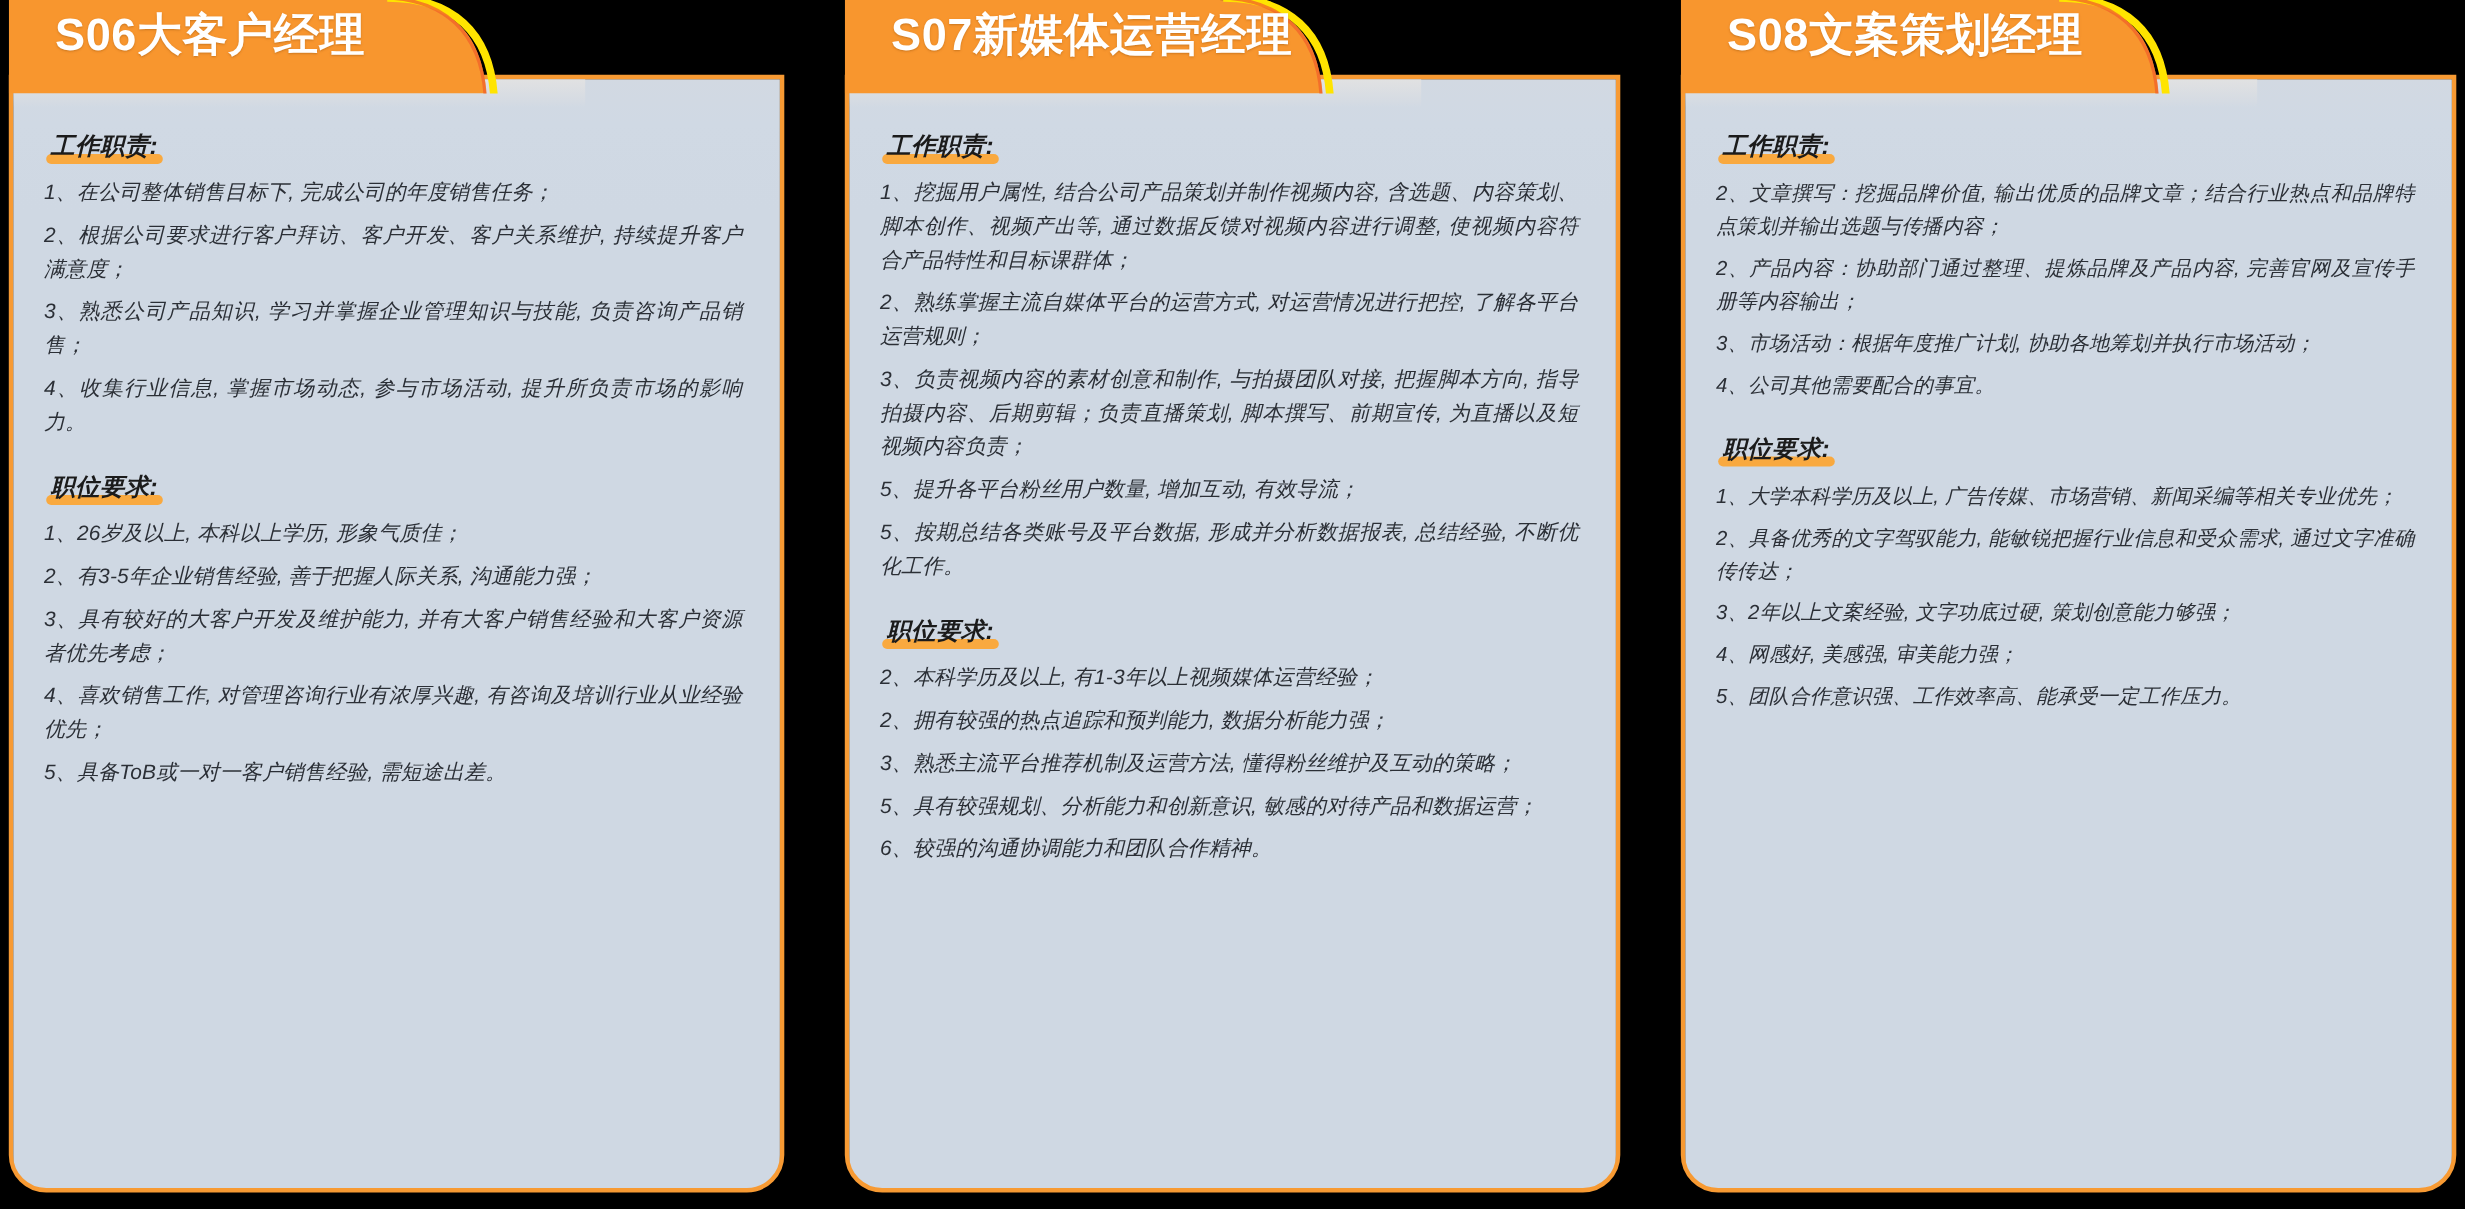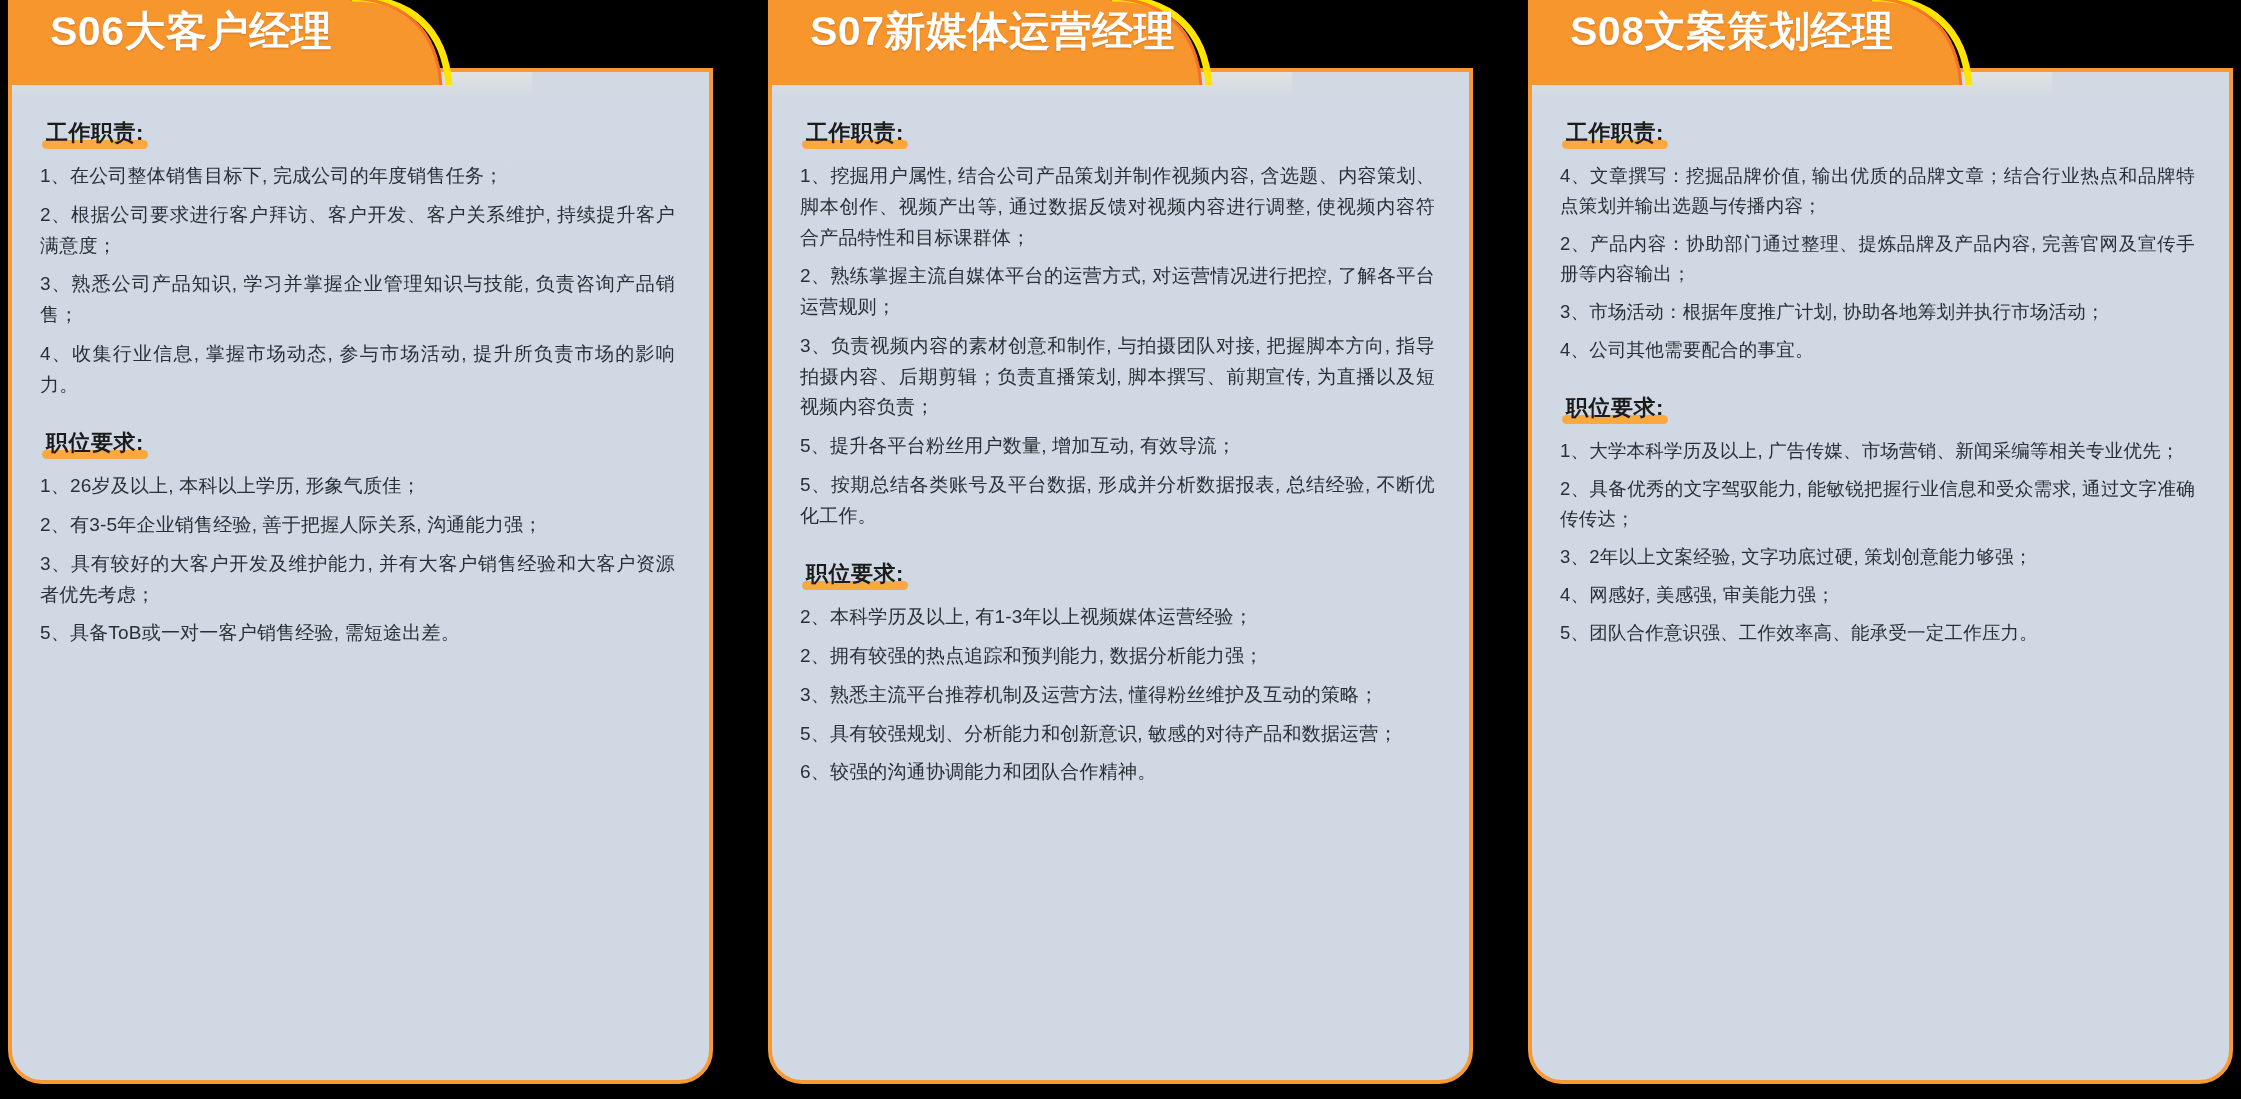--- a/index.html
+++ b/index.html
@@ -73,20 +73,21 @@
     width:520px; height:26px;
     background:linear-gradient(180deg, rgba(226,226,226,.95), rgba(210,217,226,0));
     pointer-events:none;
   }
 
   .content{
     position:absolute;
     left:0; top:0;
     width:100%;
     padding:44px 34px 20px 24px;
+    font-style:italic;
   }
 
   
   .sec-head{
     display:inline-block;
     position:relative;
     font-size:22px;
     font-weight:bold;
     color:#1b1b1b;
     letter-spacing:.5px;
@@ -148,20 +149,21 @@
 
         <div class="sec">
           <div class="sec-head">
             <span class="hl"></span>
             <span class="txt">职位要求:</span>
           </div>
           <ul class="items">
             <li>1、26岁及以上, 本科以上学历, 形象气质佳；</li>
             <li>2、有3-5年企业销售经验, 善于把握人际关系, 沟通能力强；</li>
             <li>3、具有较好的大客户开发及维护能力, 并有大客户销售经验和大客户资源者优先考虑；</li>
+            <li>4、喜欢销售工作, 对管理咨询行业有浓厚兴趣, 有咨询及培训行业从业经验优先；</li>
             <li>5、具备ToB或一对一客户销售经验, 需短途出差。</li>
           </ul>
         </div>
 
       </div>
     </div>
 
     <div class="banner">
       <svg class="banner-shape" viewBox="0 0 705 85" preserveAspectRatio="none">
         <path d="M0,0 L340,0 C400,0 430,28 434,85 L0,85 Z" fill="#f8962e"></path>
@@ -222,21 +224,21 @@
     <div class="panel">
       <div class="panel-sheen"></div>
       <div class="content">
 
         <div class="sec">
           <div class="sec-head">
             <span class="hl"></span>
             <span class="txt">工作职责:</span>
           </div>
           <ul class="items">
-            <li>4、文章撰写：挖掘品牌价值, 输出优质的品牌文章；结合行业热点和品牌特点策划并输出选题与传播内容；</li>
+            <li>2、文章撰写：挖掘品牌价值, 输出优质的品牌文章；结合行业热点和品牌特点策划并输出选题与传播内容；</li>
             <li>2、产品内容：协助部门通过整理、提炼品牌及产品内容, 完善官网及宣传手册等内容输出；</li>
             <li>3、市场活动：根据年度推广计划, 协助各地筹划并执行市场活动；</li>
             <li>4、公司其他需要配合的事宜。</li>
           </ul>
         </div>
 
         <div class="sec">
           <div class="sec-head">
             <span class="hl"></span>
             <span class="txt">职位要求:</span>

